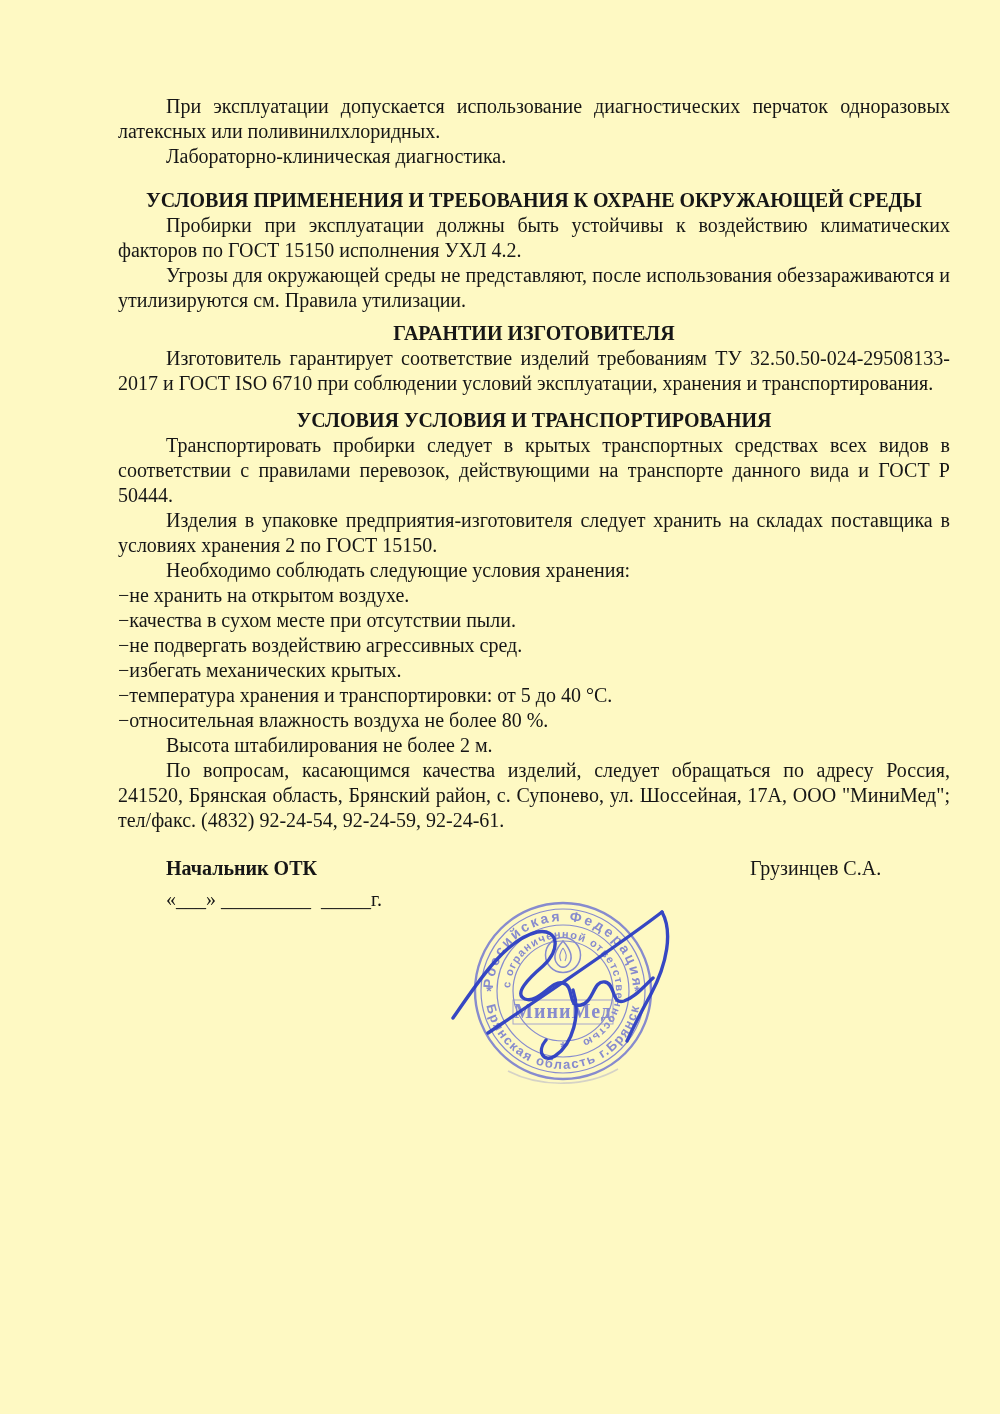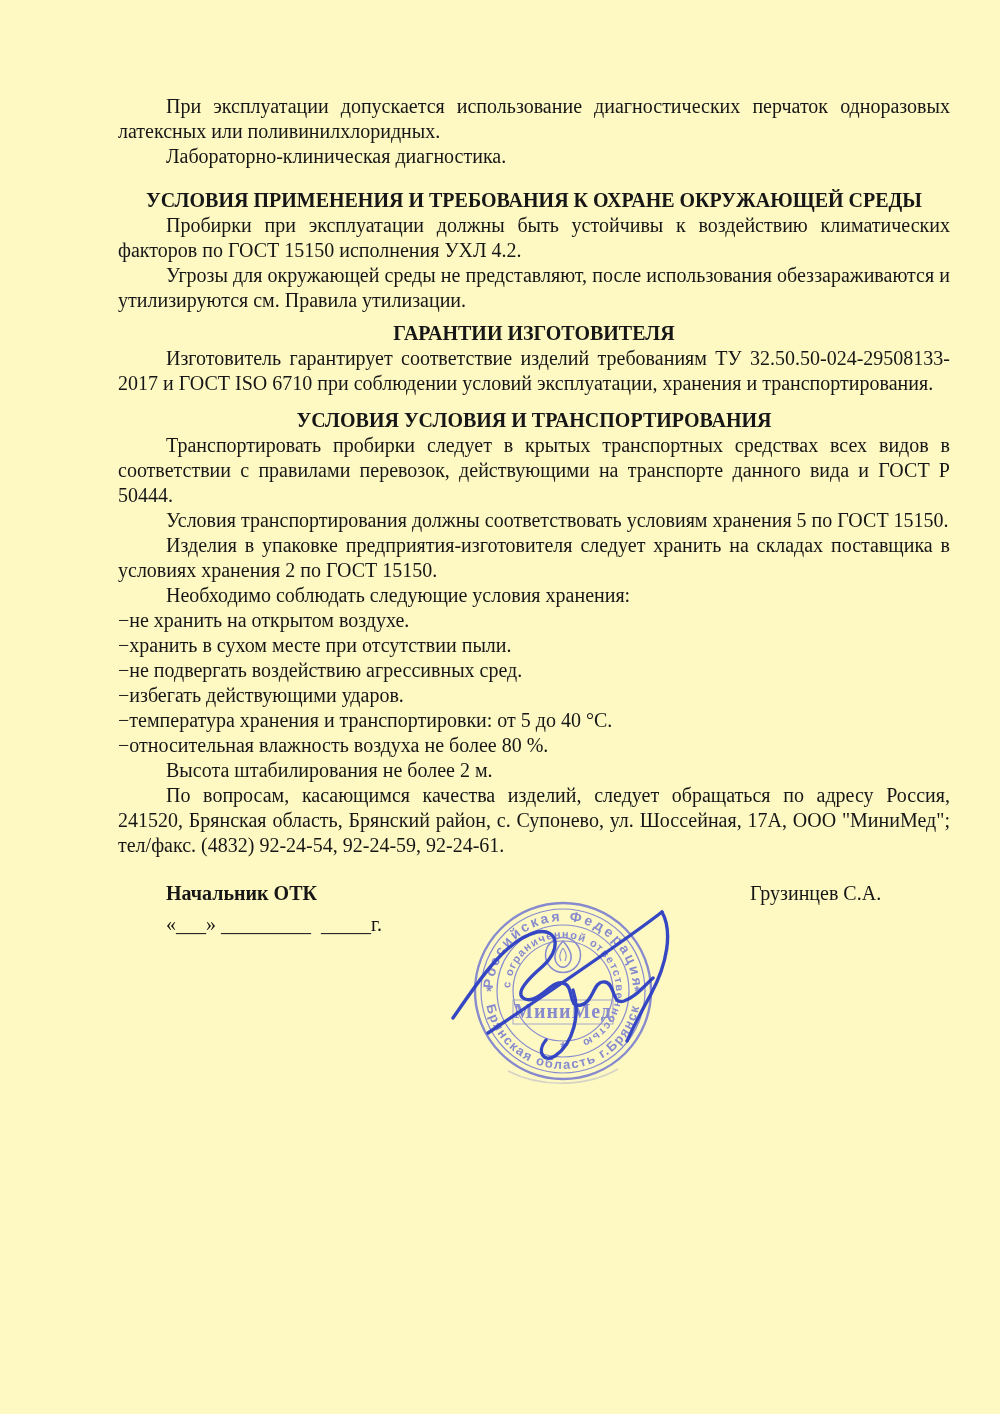--- a/index.html
+++ b/index.html
@@ -55,28 +55,27 @@
 
     <p class="hd hd-usage">УСЛОВИЯ ПРИМЕНЕНИЯ И ТРЕБОВАНИЯ К ОХРАНЕ ОКРУЖАЮЩЕЙ СРЕДЫ</p>
     <p class="indent just">Пробирки при эксплуатации должны быть устойчивы к воздействию климатических факторов по ГОСТ 15150 исполнения УХЛ 4.2.</p>
     <p class="indent just">Угрозы для окружающей среды не представляют, после использования обеззараживаются и утилизируются см. Правила утилизации.</p>
 
     <p class="hd hd-warranty">ГАРАНТИИ ИЗГОТОВИТЕЛЯ</p>
     <p class="indent just">Изготовитель гарантирует соответствие изделий требованиям ТУ 32.50.50-024-29508133-2017 и ГОСТ ISO 6710 при соблюдении условий эксплуатации, хранения и транспортирования.</p>
 
     <p class="hd hd-storage">УСЛОВИЯ УСЛОВИЯ И ТРАНСПОРТИРОВАНИЯ</p>
     <p class="indent just">Транспортировать пробирки следует в крытых транспортных средствах всех видов в соответствии с правилами перевозок, действующими на транспорте данного вида и ГОСТ Р 50444.</p>
-    <p class="indent just">Условия транспортирования должны соответствовать условиям хранения 5 по ГОСТ 15150.</p>
     <p class="indent just">Изделия в упаковке предприятия-изготовителя следует хранить на складах поставщика в условиях хранения 2 по ГОСТ 15150.</p>
     <p class="indent">Необходимо соблюдать следующие условия хранения:</p>
 
     <p class="bullet">−не хранить на открытом воздухе.</p>
-    <p class="bullet">−хранить в сухом месте при отсутствии пыли.</p>
+    <p class="bullet">−качества в сухом месте при отсутствии пыли.</p>
     <p class="bullet">−не подвергать воздействию агрессивных сред.</p>
-    <p class="bullet">−избегать действующими ударов.</p>
+    <p class="bullet">−избегать механических крытых.</p>
     <p class="bullet">−температура хранения и транспортировки: от 5 до 40 °С.</p>
     <p class="bullet">−относительная влажность воздуха не более 80 %.</p>
 
     <p class="indent">Высота штабилирования не более 2 м.</p>
     <p class="indent just">По вопросам, касающимся качества изделий, следует обращаться по адресу Россия, 241520, Брянская область, Брянский район, с. Супонево, ул. Шоссейная, 17А, ООО "МиниМед"; тел/факс. (4832) 92-24-54, 92-24-59, 92-24-61.</p>
 
     <div class="signoff">
       <p class="signoff-title">Начальник ОТК</p>
       <p class="date-line">«___» _________  _____г.</p>
       <div class="signoff-name">Грузинцев С.А.</div>

